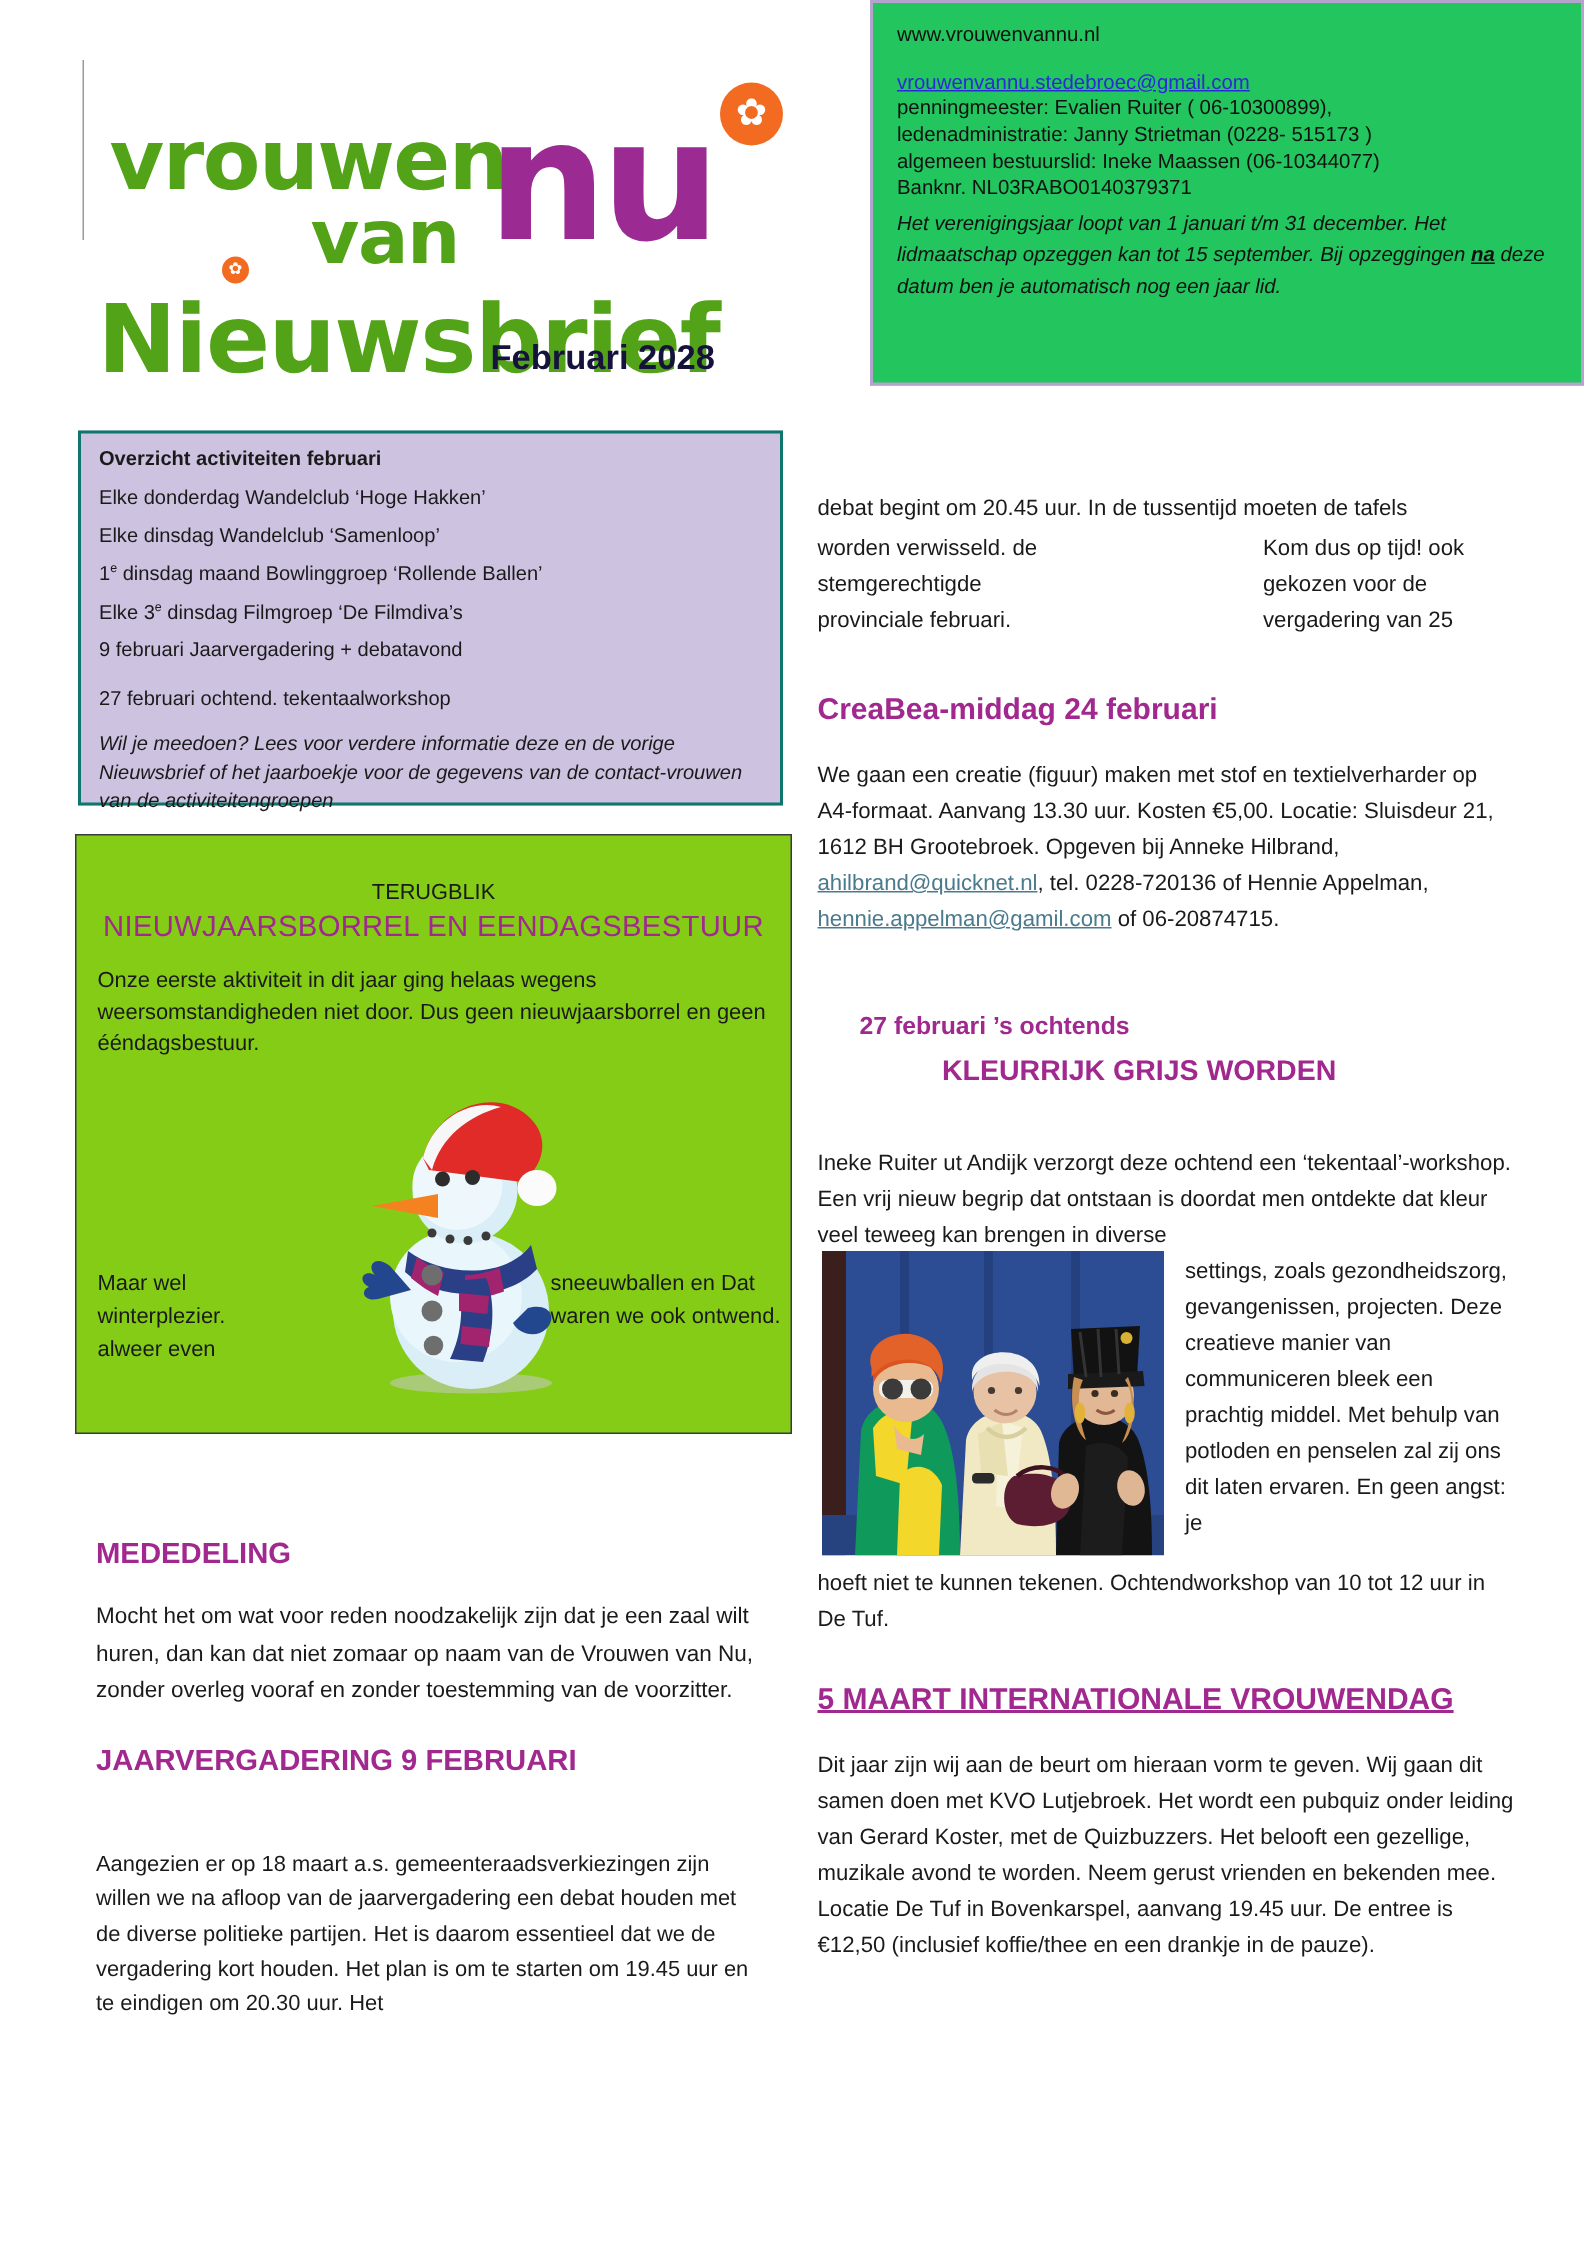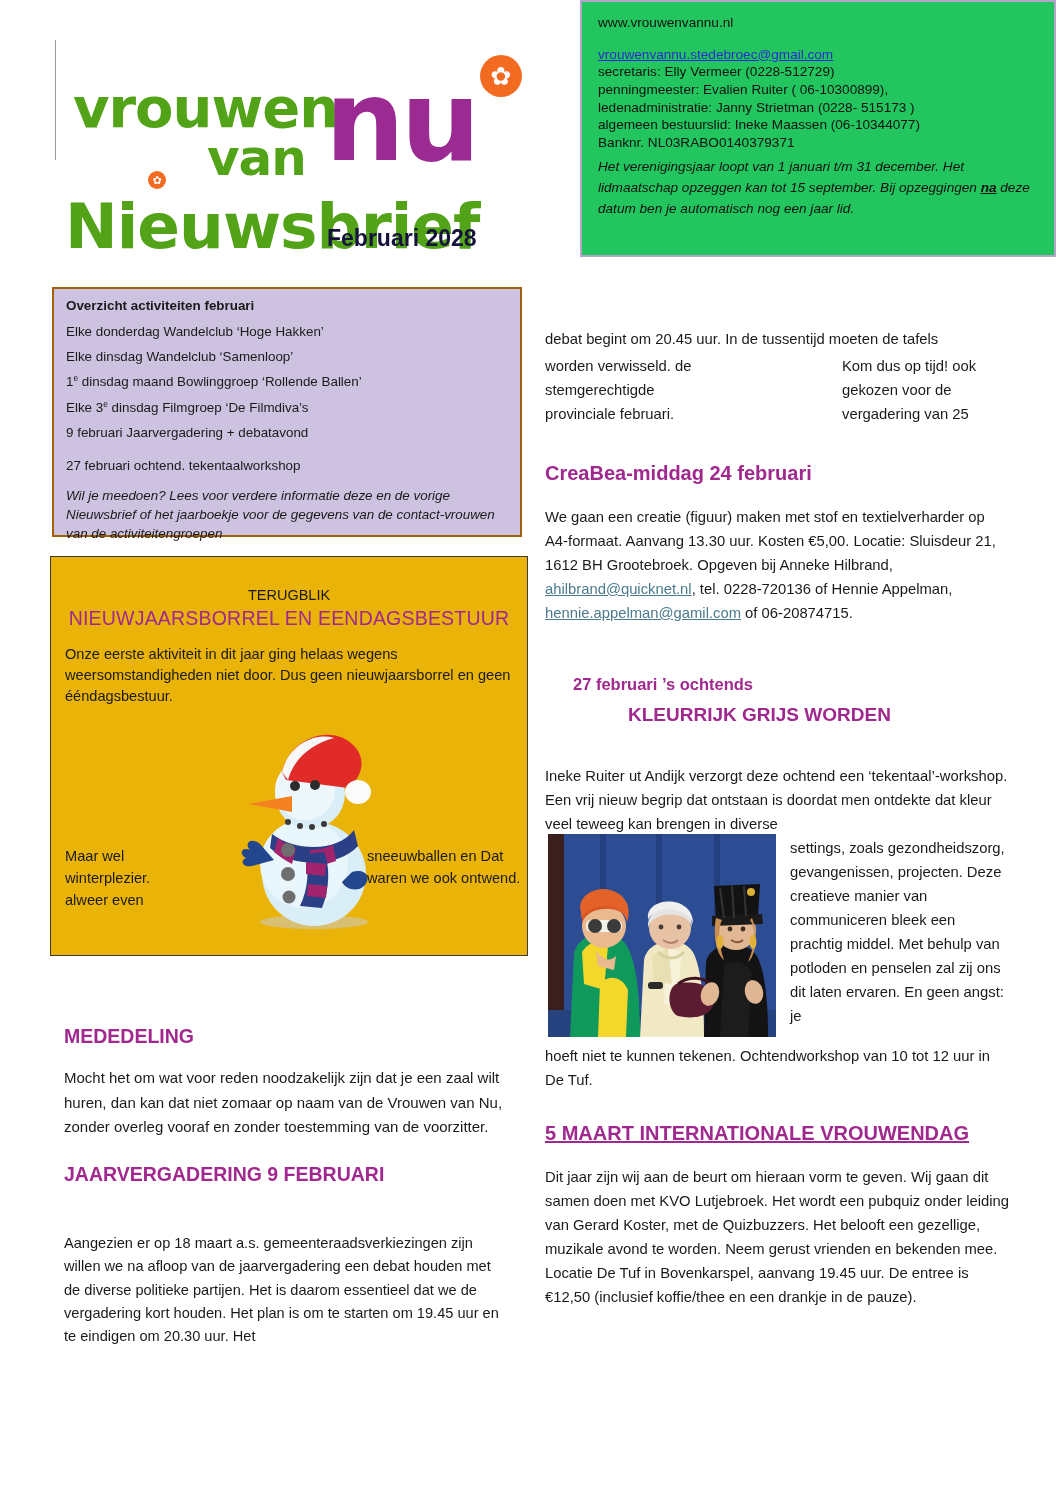--- a/index.html
+++ b/index.html
@@ -37,32 +37,32 @@
   #contact-box{left:580px;top:0px;width:476px;height:257px;
     background:#22c55e;border:2px solid #b3a3cd;box-sizing:border-box;
     padding:12px 16px;font-size:13.6px;line-height:1.30;color:#111;}
   #contact-box .url{margin-bottom:14px;}
   #contact-box a{color:#2b2bd6;text-decoration:underline;}
   #contact-box .ital{font-style:italic;line-height:1.55;margin-top:4px;}
   #contact-box .ital u{text-decoration:underline;font-weight:700;}
 
   
   #activities{left:52px;top:287px;width:470px;height:250px;
-    background:#cdc2e0;border:2px solid #a16207;box-sizing:border-box;
+    background:#cdc2e0;border:2px solid #0f766e;box-sizing:border-box;
     padding:10px 12px;font-size:13.4px;line-height:1.0;}
   #activities .hd{font-weight:700;font-size:13.4px;margin-bottom:13px;}
   #activities li{list-style:none;margin:0 0 11px 0;}
   #activities ul{margin:0;padding:0;}
   #activities .spacer{height:9px;}
   #activities .note{font-style:italic;line-height:1.42;margin-top:13px;}
   sup{font-size:.62em;vertical-align:super;}
 
   
   #terugblik{left:50px;top:556px;width:478px;height:400px;
-    border:1px solid #3a3a3a;box-sizing:border-box;background:#eab308;
+    border:1px solid #3a3a3a;box-sizing:border-box;background:#84cc16;
     padding:12px 14px 0 14px;}
   #terugblik .kicker{text-align:center;font-size:14.5px;margin:18px 0 4px 0;}
   #terugblik .tbtitle{text-align:center;font-size:19.5px;color:#a0288e;letter-spacing:.2px;}
   #terugblik .tbbody{font-size:14.6px;line-height:1.45;margin-top:14px;}
 
   
   #snowman{position:absolute;left:175px;top:165px;width:175px;height:210px;}
 
   #tb-left{position:absolute;left:14px;top:288px;width:110px;font-size:14.6px;line-height:1.52;}
   #tb-right{position:absolute;left:316px;top:288px;width:160px;font-size:14.6px;line-height:1.52;}
@@ -110,21 +110,20 @@
   <div class="flower sm">
     <span class="inner">✿</span>
   </div>
 </div>
 
 <div class="abs" id="contact-box">
   <div class="url">www.vrouwenvannu.nl</div>
   <div>
     <a href="#">vrouwenvannu.stedebroec@gmail.com</a>
   </div>
-  <div>secretaris: Elly Vermeer (0228-512729)</div>
   <div> penningmeester: Evalien Ruiter ( 06-10300899),</div>
   <div> ledenadministratie: Janny Strietman (0228- 515173 )</div>
   <div>algemeen bestuurslid: Ineke Maassen (06-10344077)</div>
   <div>Banknr. NL03RABO0140379371</div>
   <div class="ital"><span>Het verenigingsjaar loopt van 1 januari t/m 31 december. Het lidmaatschap opzeggen kan tot 15 september. Bij opzeggingen </span><u>na</u><span> deze datum ben je automatisch nog een jaar lid.</span></div>
 </div>
 
 <div class="abs" id="activities">
   <div class="hd">Overzicht activiteiten februari</div>
   <ul>

